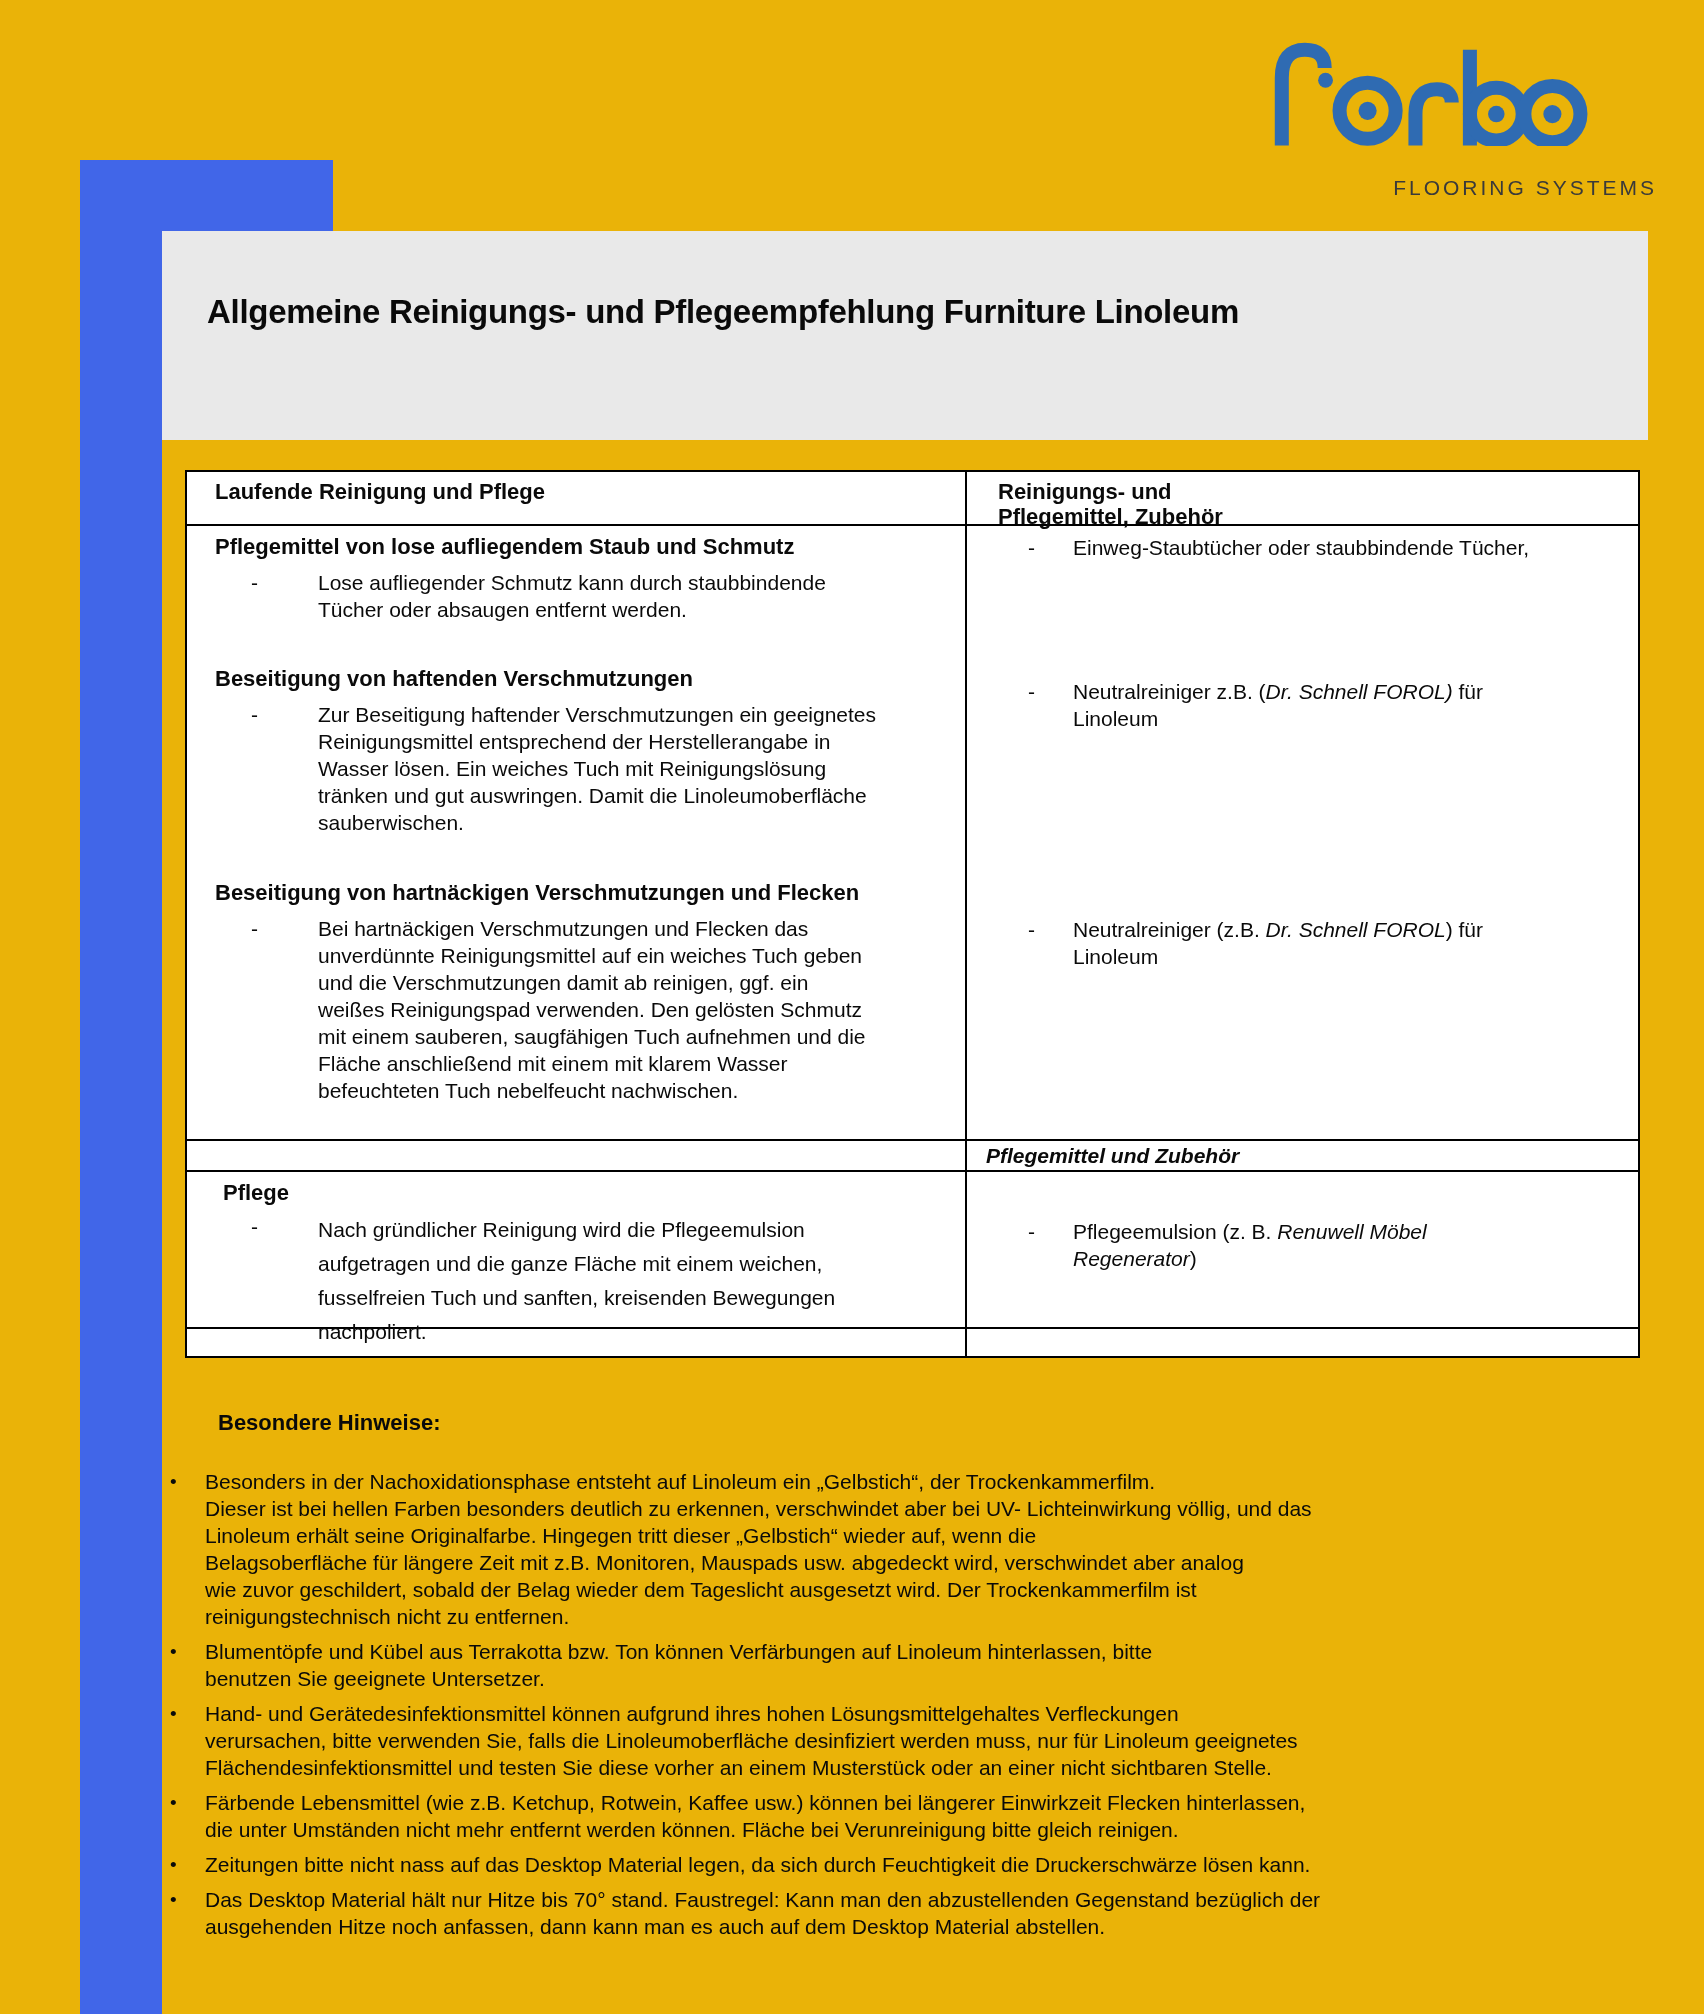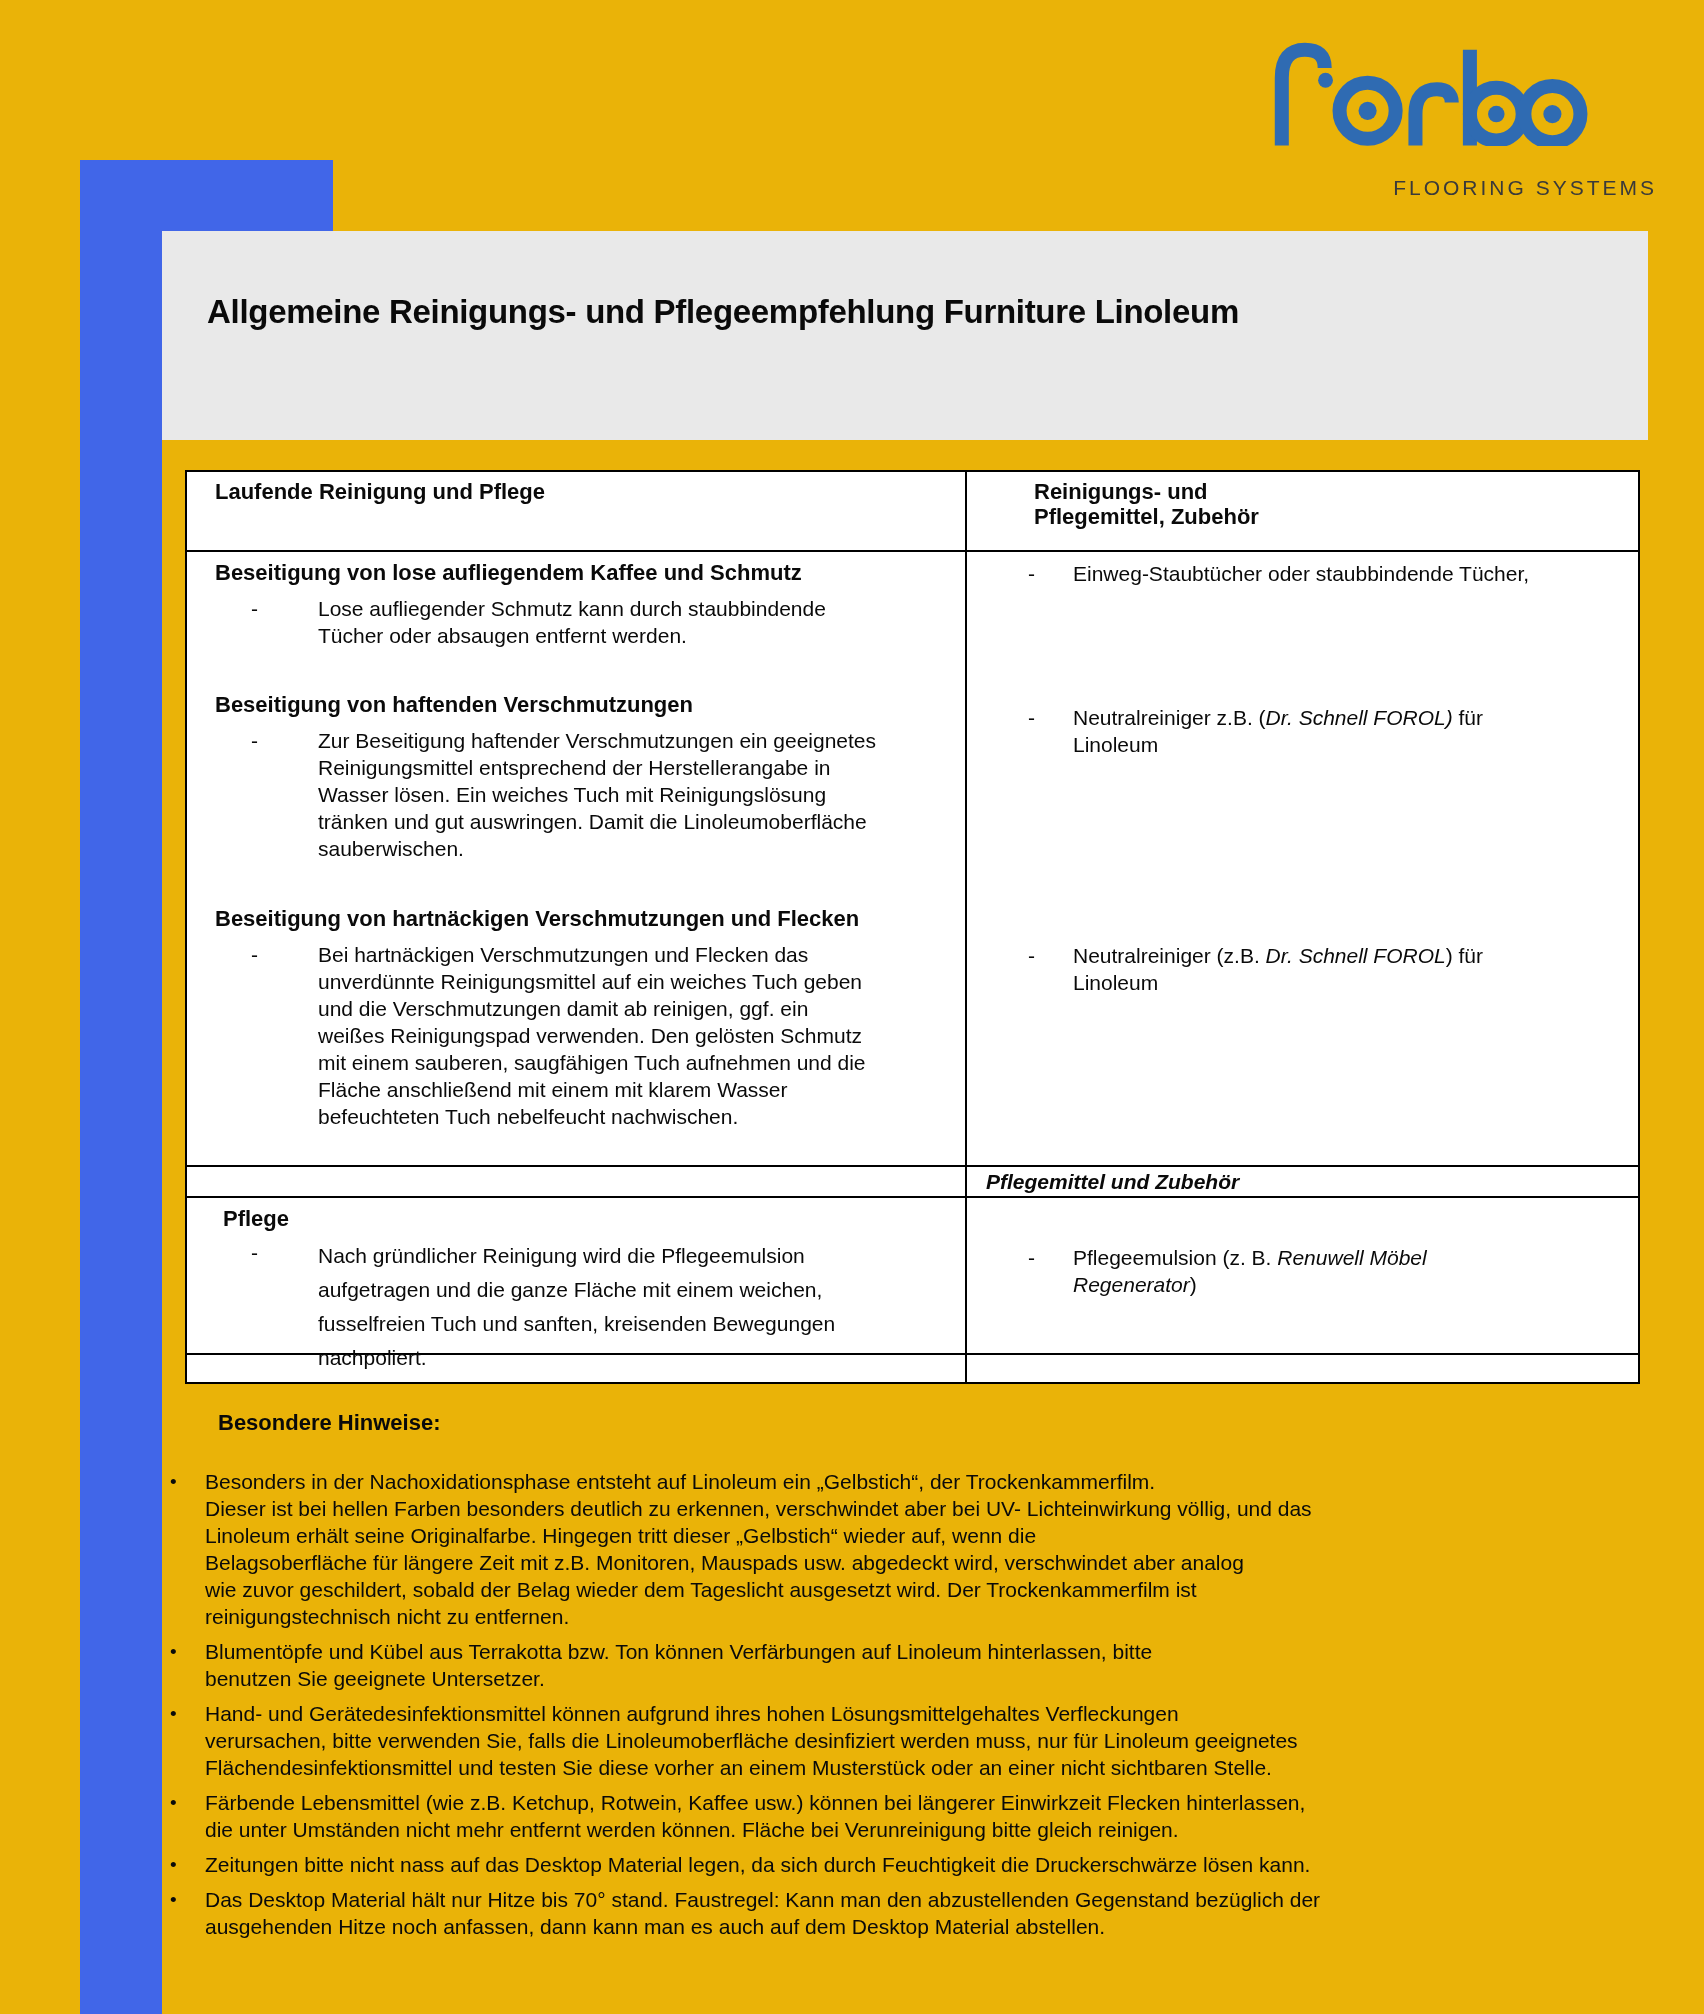--- a/index.html
+++ b/index.html
@@ -25,21 +25,21 @@
   .logo{position:absolute;left:1262px;top:36px;width:330px;height:110px;color:var(--logo-blue);}
   .logo svg{width:100%;height:100%;}
   .tagline{position:absolute;top:176px;right:47px;font-size:21px;letter-spacing:3px;color:var(--tagline-gray);}
 
   
   .doc-table{position:absolute;left:185px;top:470px;width:1455px;border:2px solid #000;box-sizing:border-box;background:#fff;}
   .t-row{display:flex;border-bottom:2px solid #000;box-sizing:border-box;}
   .t-row:last-child{border-bottom:none;}
   .cell-l{width:780px;border-right:2px solid #000;box-sizing:border-box;position:relative;}
   .cell-r{flex:1;position:relative;box-sizing:border-box;}
-  .row-header{height:80px;gap:36px;}
+  .row-header{height:54px;}
   .row-main{height:615px;}
   .row-band{height:31px;font-style:italic;}
   .row-care{height:157px;}
   .row-empty{height:27px;}
 
   .hdr{font-weight:bold;font-size:22px;line-height:25px;padding:7px 10px 0 28px;white-space:pre-wrap;}
   .cell-r .hdr{padding-left:31px;}
 
   .section{position:absolute;left:0;right:0;}
   .sec-heading{font-weight:bold;font-size:22px;line-height:26px;padding-left:28px;}
@@ -106,21 +106,21 @@
       <div class="cell-r">
         <div class="hdr">Reinigungs- und
 Pflegemittel, Zubehör</div>
       </div>
     </div>
 
     <div class="t-row row-main">
       <div class="cell-l">
 
         <div class="section" style="top:8px;">
-          <div class="sec-heading">Beseitigung von lose aufliegendem Kaffee und Schmutz</div>
+          <div class="sec-heading">Pflegemittel von lose aufliegendem Staub und Schmutz</div>
           <div class="sec-bullet">
             <span class="dash">-</span>
             <span class="sec-text">Lose aufliegender Schmutz kann durch staubbindende
 Tücher oder absaugen entfernt werden.</span>
           </div>
         </div>
 
         <div class="section" style="top:140px;">
           <div class="sec-heading">Beseitigung von haftenden Verschmutzungen</div>
           <div class="sec-bullet">

